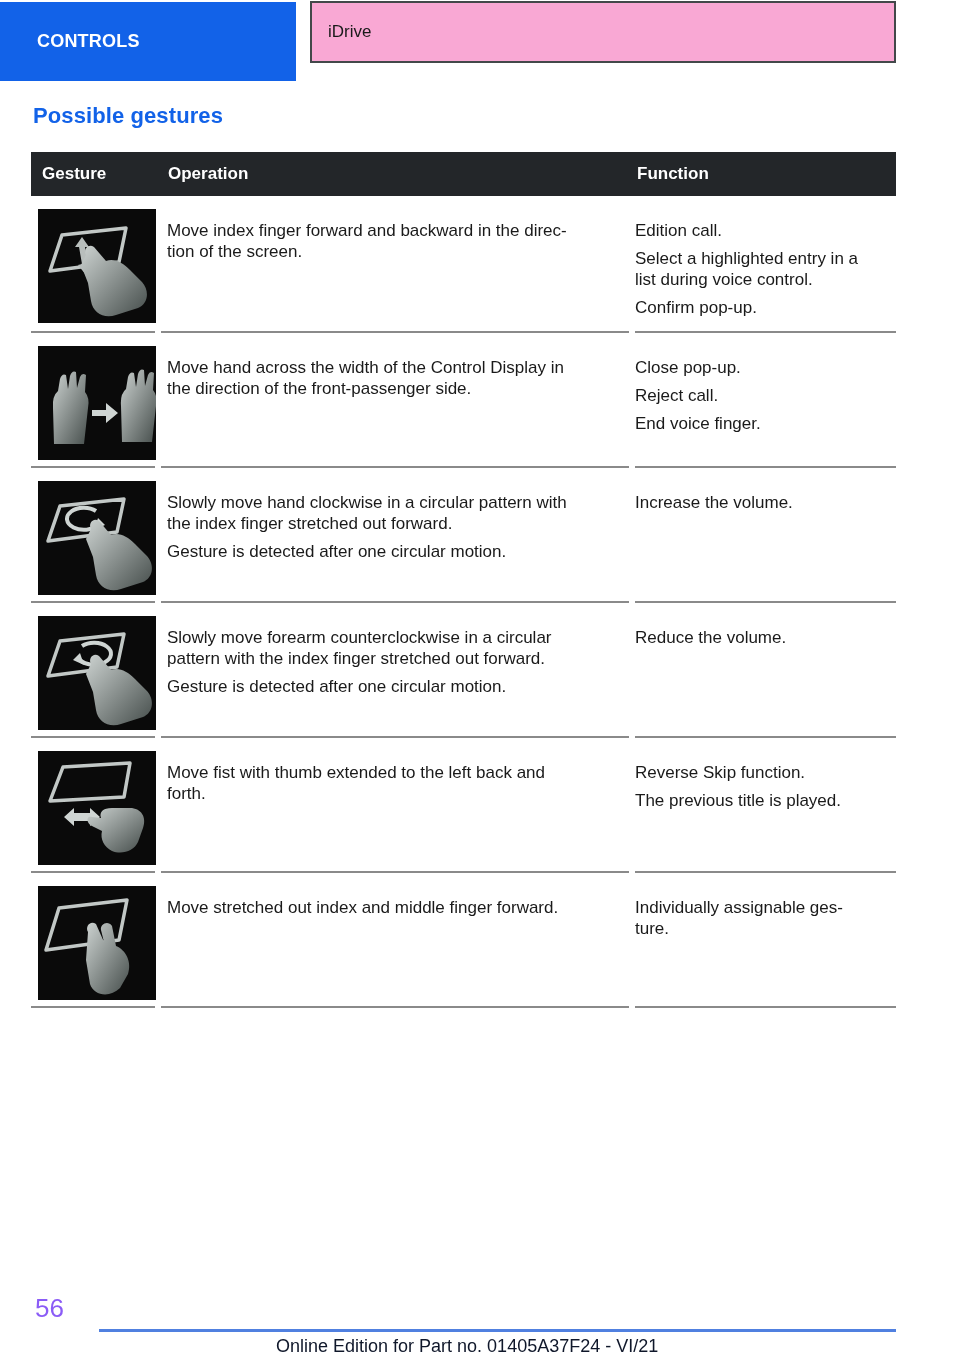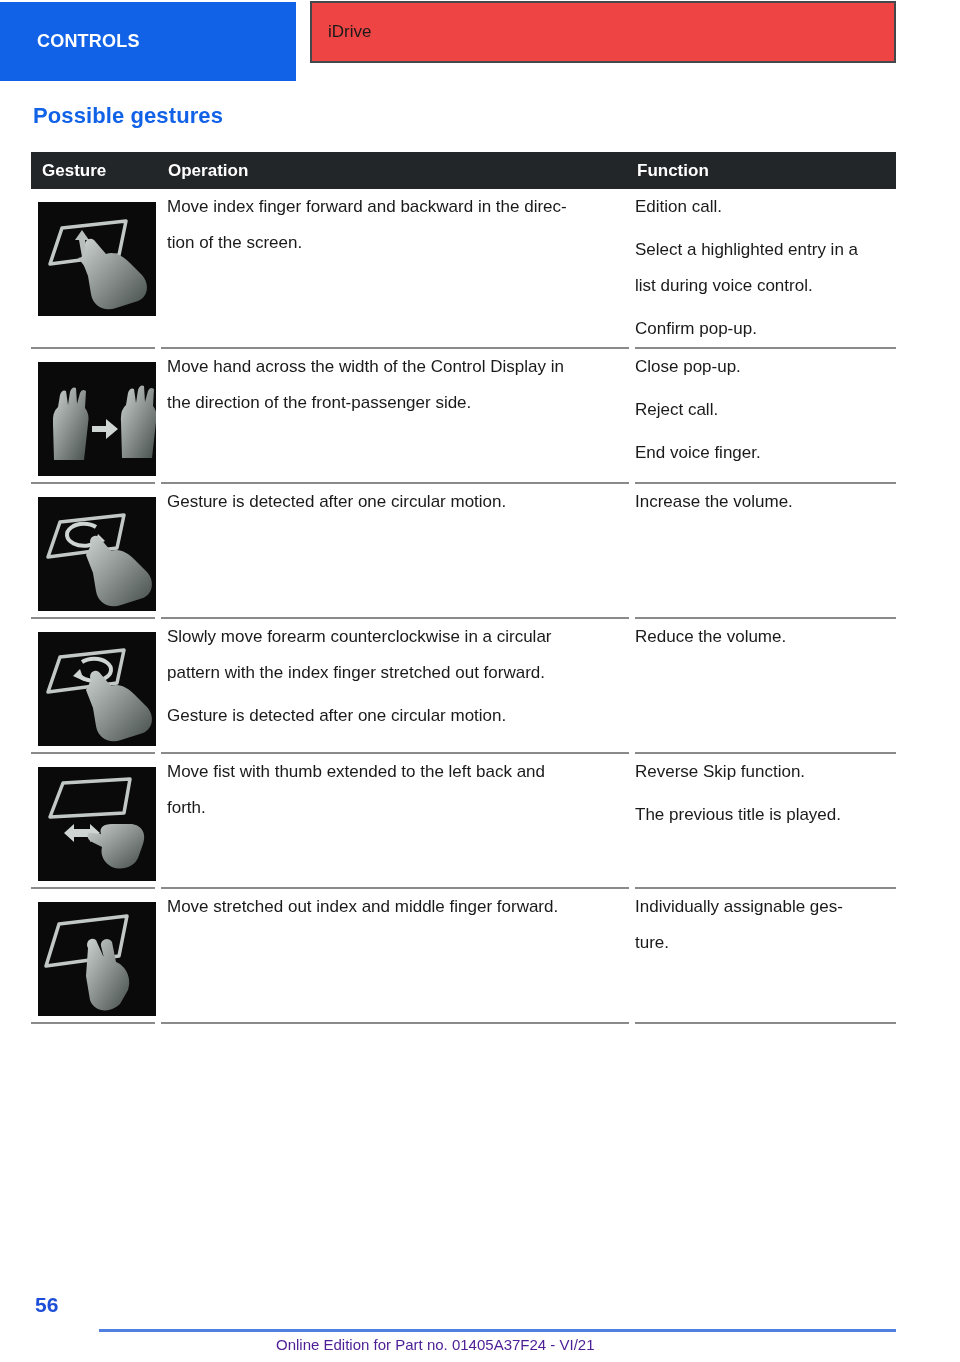--- a/index.html
+++ b/index.html
@@ -9,59 +9,59 @@
     font-family:"Liberation Sans", sans-serif; color:#1a1a1a; overflow:hidden;
   }
   
   .hdr-section {
     position:absolute; left:0; top:2px; width:296px; height:79px;
     background:var(--accent,#1262e8); color:#ffffff; display:flex; align-items:center;
     padding-left:37px; font-size:18px; font-weight:bold; letter-spacing:0.2px;
   }
   .hdr-topic {
     position:absolute; left:310px; top:1px; width:586px; height:62px;
-    background:#ef4444; border:2px solid #43484a; display:flex; align-items:center;
+    background:#f9a8d4; border:2px solid #43484a; display:flex; align-items:center;
     padding-left:16px; font-size:17px; color:#1a1a1a;
   }
   
   .page-title {
     position:absolute; left:33px; top:103px; font-size:22px; font-weight:bold;
     color:var(--accent,#1262e8); letter-spacing:0.1px;
   }
   
   .gtable { position:absolute; left:31px; top:152px; width:865px; }
   .thead {
-    display:grid; grid-template-columns:130px 474px 261px; height:37px;
+    display:grid; grid-template-columns:130px 474px 261px; height:44px;
     background:var(--table_header_bg,#232629); color:#ffffff; font-weight:bold;
     font-size:17px; align-items:center;
   }
   .thead .hc1 { padding-left:11px; }
   .thead .hc2 { padding-left:7px; }
   .thead .hc3 { padding-left:2px; }
   .trow {
     display:grid; grid-template-columns:124px 468px 261px; column-gap:6px;
     min-height:135px;
   }
   .trow > div { border-top:2px solid var(--row_divider,#8a8a8a); }
   .trow.first > div { border-top:none; }
   .trow.tbottom { min-height:0; }
   .trow.tbottom > div { height:0; }
-  .cell-op, .cell-fn { padding-top:0; font-size:17px; line-height:36px; }
+  .cell-op, .cell-fn { padding-top:24px; font-size:17px; line-height:21px; }
   .cell-op { padding-left:6px; padding-right:4px; }
   .cell-fn { padding-right:2px; }
   .cell-op p, .cell-fn p { margin:0 0 7px; white-space:pre-line; }
   .cell-op p:last-child, .cell-fn p:last-child { margin-bottom:0; }
   .gesture-img {
     width:118px; height:114px; margin:13px 0 6px 7px; background:#0a0a0a;
   }
   .gesture-img svg { display:block; }
   
-  .page-num { position:absolute; left:35px; top:1293px; font-size:21px; font-weight:bold; color:#1d4ed8; }
+  .page-num { position:absolute; left:35px; top:1293px; font-size:26px; font-weight:normal; color:#8b5cf6; }
   .footer-line { position:absolute; left:99px; top:1329px; width:797px; height:3px; background:var(--footer_line,#5080e0); }
-  .edition { position:absolute; left:276px; top:1336px; font-size:15px; color:#4c1d95; }
+  .edition { position:absolute; left:276px; top:1336px; font-size:18px; color:#0f172a; }
   .watermark { position:absolute; left:676px; top:1329px; font-size:26px; color:var(--watermark,#a8a8a8); }
 </style>
 </head>
 <body>
 
 <div class="page">
 
   <div class="hdr-section">
     <span>CONTROLS</span>
   </div>
@@ -148,20 +148,22 @@
               </defs>
             <rect width="118" height="114" fill="#0a0a0a"></rect>
             <path d="M10,60 L22,25 L86,18 L79,51 Z" fill="none" stroke="#c2c8c6" stroke-width="3.5" stroke-linejoin="round"></path>
             <path d="M58,30 A17,11 0 1 0 60,44" fill="none" stroke="#cfd5d3" stroke-width="4"></path>
             <path d="M56,49 L67,44 L60,37 Z" fill="#cfd5d3"></path>
             <path d="M48,46 C45,41 50,34 56,38 L68,52 C76,49 84,53 92,61 L104,73 C112,82 110,95 100,99 L78,106 C66,110 55,104 53,92 L50,74 L43,56 Z" fill="url(#g3)" transform="translate(5,2)"></path>
           </svg>
         </div>
       </div>
       <div class="cell-op">
+        <p>Slowly move hand clockwise in a circular pattern with
+the index finger stretched out forward.</p>
         <p>Gesture is detected after one circular motion.</p>
       </div>
       <div class="cell-fn">
         <p>Increase the volume.</p>
       </div>
     </div>
 
     <div class="trow">
       <div>
         <div class="gesture-img">

